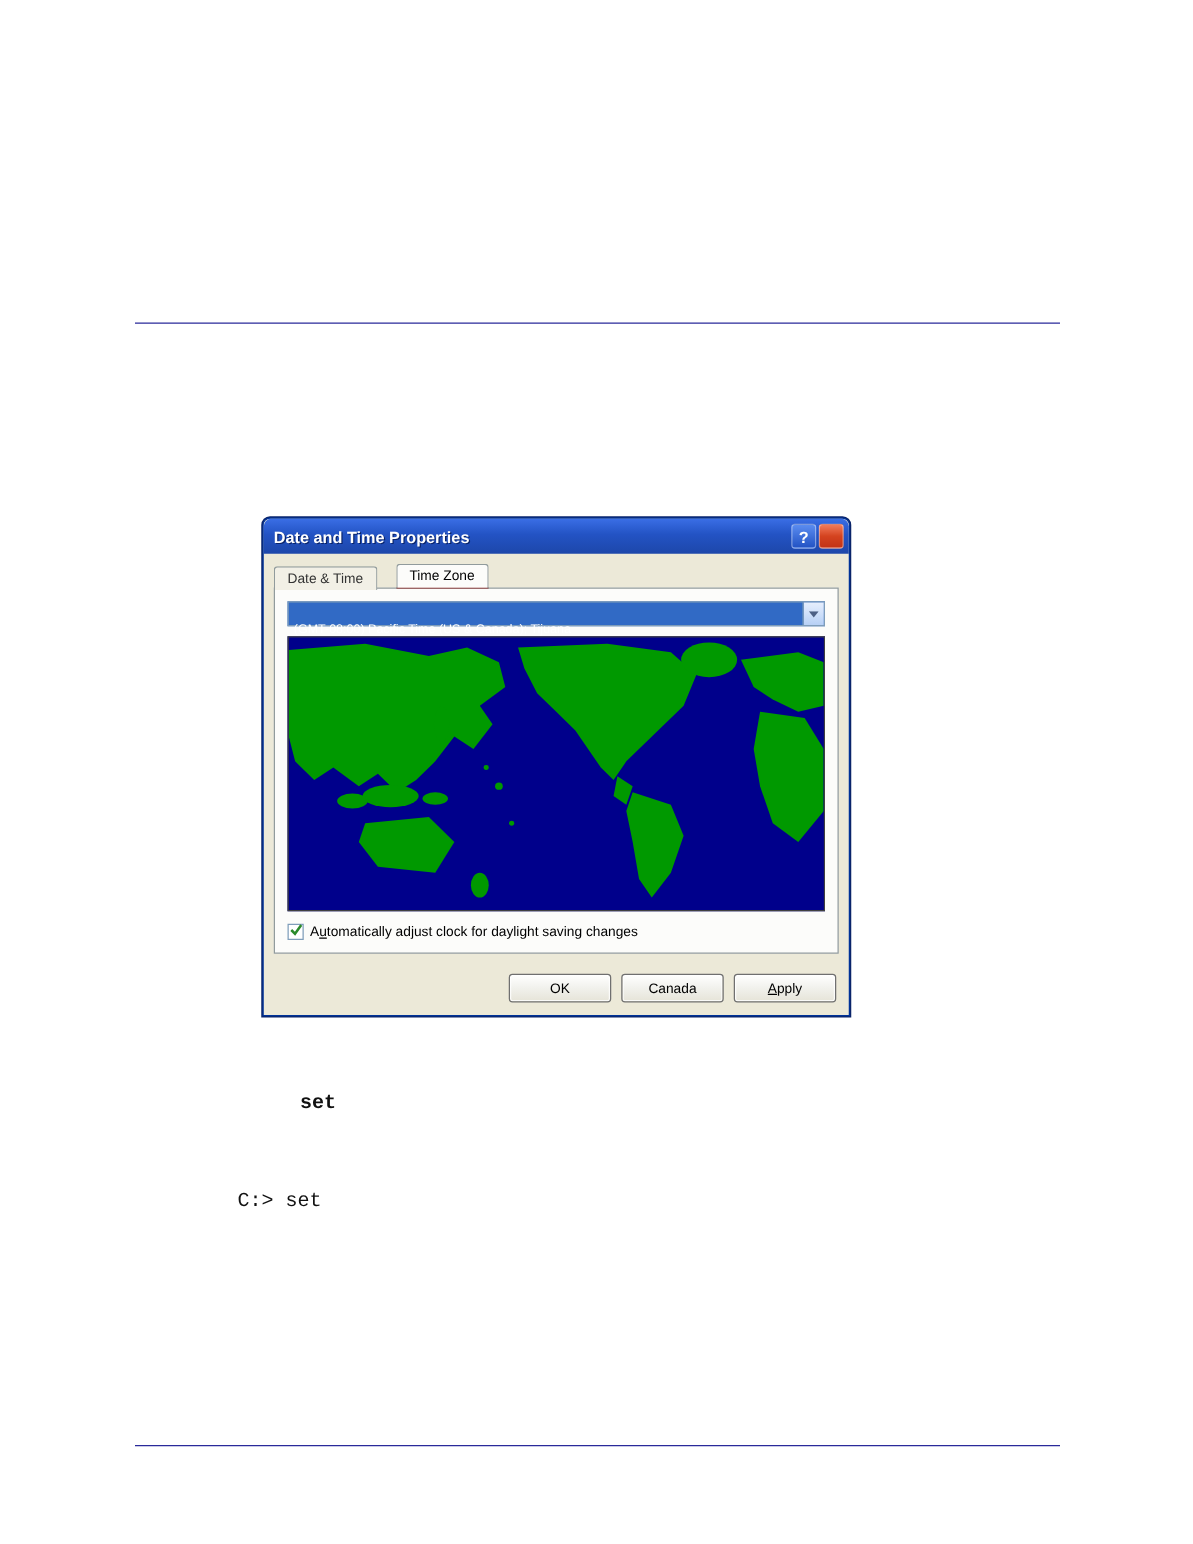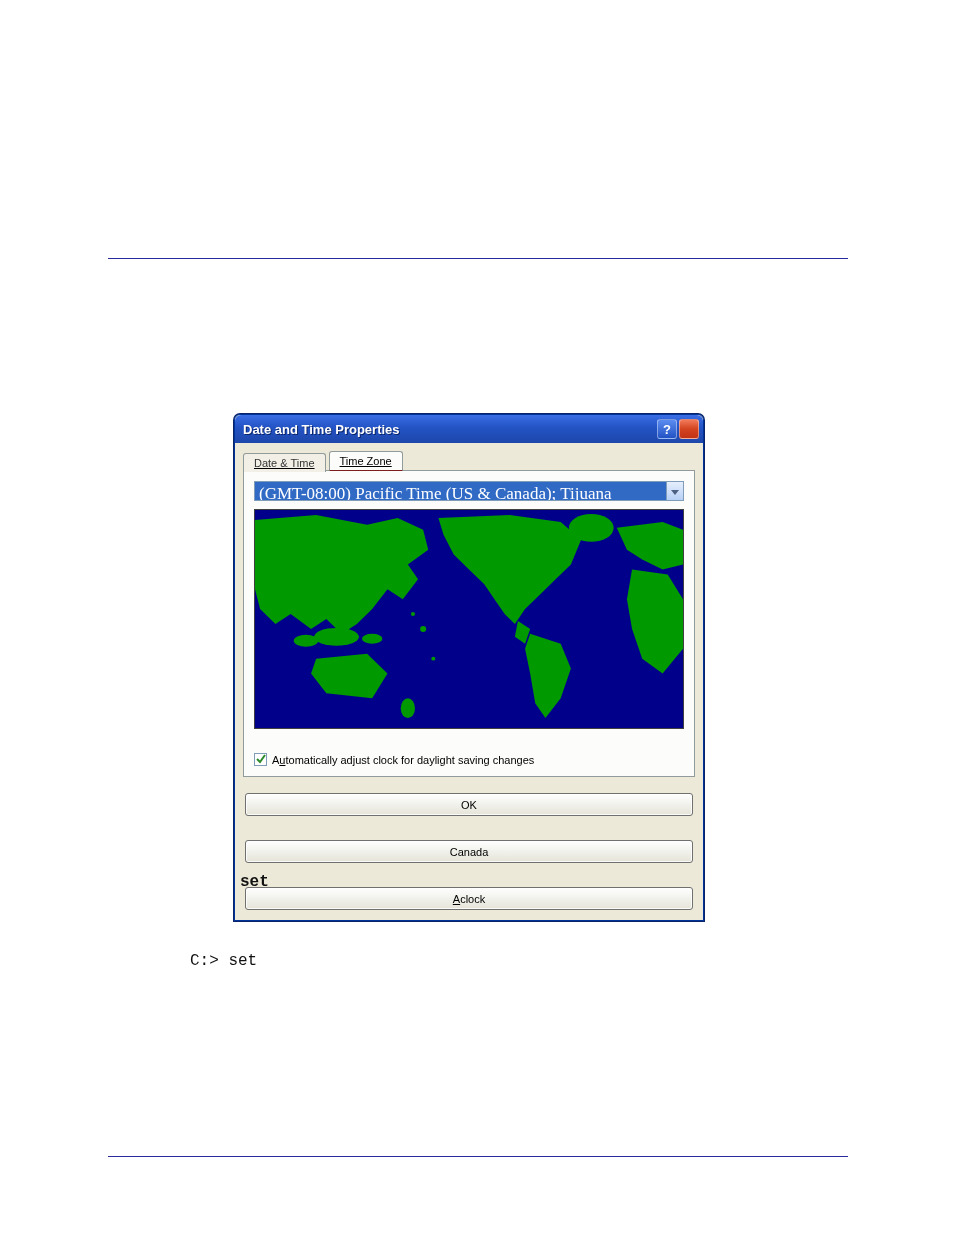--- a/index.html
+++ b/index.html
@@ -17,21 +17,21 @@
     left: 108px;
     width: 740px;
     height: 1px;
     background: #2a2a9a;
   }
   .hr-top { top: 258px; }
   .hr-bot { top: 1156px; }
 
   .window {
     position: absolute;
-    left: 234px;
+    left: 210px;
     top: 414px;
     width: 470px;
     background: #ece9d8;
     border: 1px solid #003399;
     border-radius: 6px 6px 0 0;
     box-shadow: 0 0 0 1px #0a246a;
   }
   .titlebar {
     height: 28px;
     background: linear-gradient(to bottom, #3a6ee5 0%, #2353c4 45%, #1d47aa 100%);
@@ -60,22 +60,21 @@
     color: #ffffff;
     cursor: pointer;
     border: 1px solid rgba(255,255,255,0.4);
   }
   .help-btn { background: linear-gradient(to bottom,#5a8cf0,#2353c4); }
   .close-btn { background: linear-gradient(to bottom,#f07a5a,#d4431f,#c23317); }
 
   .tab-strip {
     display: flex;
     padding: 8px 8px 0 8px;
-    gap: 4px;
-    text-decoration: underline;
+    gap: 16px;
   }
   .tab {
     padding: 3px 10px;
     font-size: 11px;
     background: #ece9d8;
     border: 1px solid #919b9c;
     border-bottom: none;
     border-radius: 3px 3px 0 0;
     margin-right: -1px;
     cursor: pointer;
@@ -102,25 +101,24 @@
     display: flex;
     align-items: stretch;
     width: 100%;
     height: 20px;
     border: 1px solid #7f9db9;
     background: #316ac5;
   }
   .tz-select-text {
     flex: 1;
     color: #ffffff;
-    font-size: 17px;
-    padding: 2px 4px;
+    font-size: 10px;
+    padding: 16px 4px;
     white-space: nowrap;
     overflow: hidden;
-    font-family: Liberation Serif, serif;
   }
   .tz-select-arrow {
     width: 17px;
     background: linear-gradient(to bottom,#e6eefc,#cfe0fa 50%,#b7d0f5);
     border-left: 1px solid #7f9db9;
     display: flex;
     align-items: center;
     justify-content: center;
     cursor: pointer;
   }
@@ -133,41 +131,40 @@
     background: #00008b;
     position: relative;
     overflow: hidden;
   }
   .map-wrap svg { width: 100%; height: 100%; display: block; }
 
   .checkbox-row {
     display: flex;
     align-items: center;
     gap: 5px;
-    margin-top: 24px;
+    margin-top: 10px;
     font-size: 11px;
   }
   .checkbox {
     width: 13px;
     height: 13px;
     border: 1px solid #7f9db9;
     background: #ffffff;
     display: flex;
     align-items: center;
     justify-content: center;
     cursor: pointer;
   }
   .checkbox svg { width: 10px; height: 10px; }
 
   .button-row {
     display: flex;
     justify-content: flex-end;
-    gap: 24px;
+    gap: 8px;
     padding: 8px 10px 10px 10px;
-    flex-direction: column;
   }
   .xp-btn {
     min-width: 82px;
     height: 23px;
     font-size: 11px;
     background: linear-gradient(to bottom,#ffffff,#f1f1ec 50%,#e6e4d8);
     border: 1px solid #707070;
     border-radius: 3px;
     cursor: pointer;
     display: flex;
@@ -276,19 +273,19 @@
   </div>
 
   <div class="button-row">
     <div class="xp-btn">
       <span>OK</span>
     </div>
     <div class="xp-btn">
       <span>Canada</span>
     </div>
     <div class="xp-btn">
-      <span><span></span><span class="under">A</span><span>clock</span></span>
+      <span><span></span><span class="under">A</span><span>pply</span></span>
     </div>
   </div>
 </div>
 
 <div class="code-line" style="left:240px; top:873px;font-weight:bold;">set</div>
 <div class="code-line" style="left:190px; top:952px;">C:&gt; set</div>
 
 </body></html>

